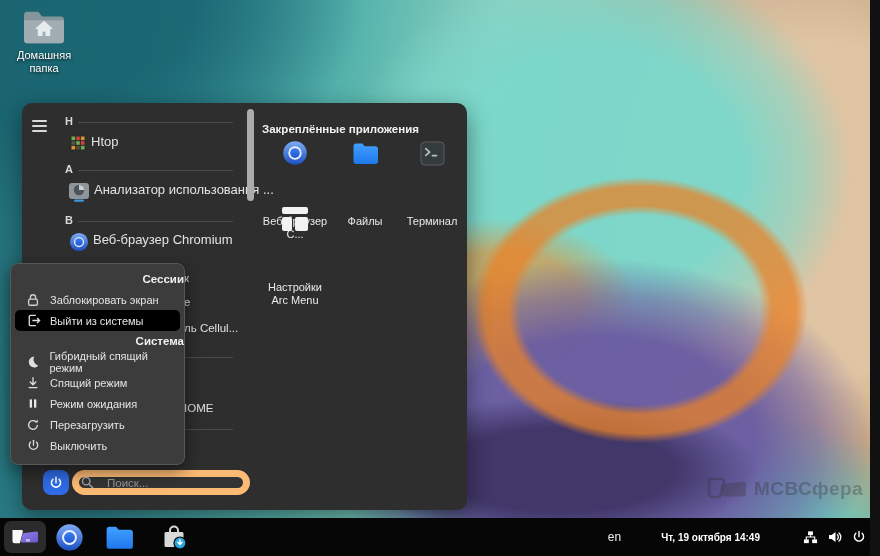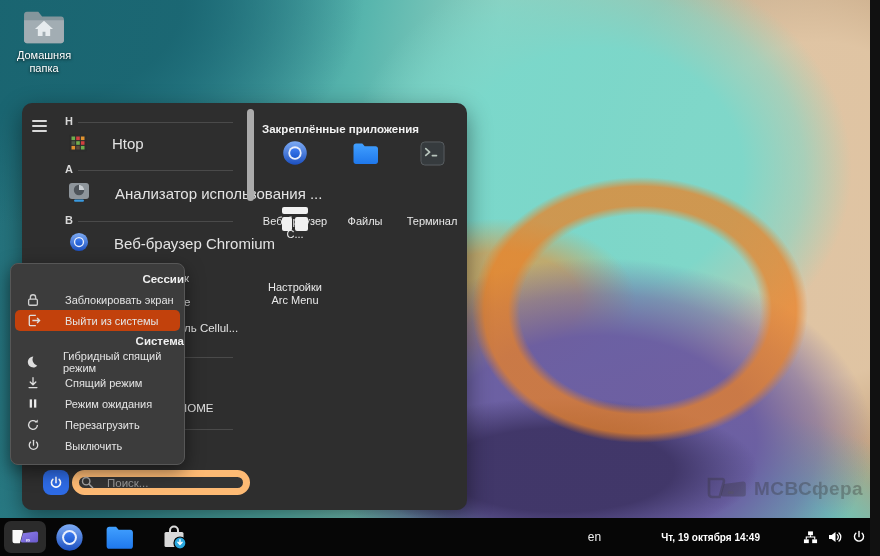--- a/index.html
+++ b/index.html
@@ -21,43 +21,43 @@
   .desk-icon .lbl{margin-top:3px;font-size:11px;line-height:13px;color:#fff;text-align:center;text-shadow:0 1px 3px rgba(0,0,0,.8);}
   
   .watermark{position:absolute;left:704px;top:474px;display:flex;align-items:center;gap:4px;}
   .watermark .wm-text{font-size:19px;font-weight:600;color:rgba(50,50,50,.33);letter-spacing:.5px;}
   
   .menu-panel{position:absolute;left:22px;top:103px;width:445px;height:407px;background:#2e2e2e;border-radius:10px;box-shadow:0 8px 24px rgba(0,0,0,.45);z-index:10;}
   .hamburger{position:absolute;left:10px;top:14px;width:20px;height:18px;display:flex;flex-direction:column;justify-content:center;gap:3px;cursor:pointer;}
   .hamburger i{display:block;width:15px;height:2px;background:#d9d9d9;border-radius:1px;}
   .letter{position:absolute;color:#d8d8d8;font-weight:bold;font-size:11px;}
   .divider{position:absolute;height:1px;background:#4a4a4a;}
-  .app-row{position:absolute;display:flex;align-items:flex-end;gap:25px;color:#e3e3e3;font-size:15px;white-space:nowrap;cursor:pointer;}
+  .app-row{position:absolute;display:flex;align-items:flex-start;gap:4px;color:#e3e3e3;font-size:13px;white-space:nowrap;cursor:pointer;}
   .frag{position:absolute;color:#e3e3e3;font-size:11.5px;white-space:nowrap;cursor:pointer;}
   .scroll-thumb{position:absolute;left:225px;top:6px;width:7px;height:92px;background:#ababab;border-radius:4px;cursor:pointer;}
   .pinned-header{position:absolute;left:240px;top:20px;font-size:11.5px;font-weight:bold;color:#f2f2f2;}
   .pin-cell{position:absolute;width:70px;display:flex;flex-direction:column;align-items:center;text-align:center;color:#e9e9e9;font-size:11px;line-height:13px;cursor:pointer;gap:44px;}
   .pin-cell .pic{height:28px;display:flex;align-items:center;justify-content:center;margin-bottom:4px;}
   .power-btn{position:absolute;left:21px;top:367px;width:26px;height:25px;border-radius:8px;background:#2e6be5;display:flex;align-items:center;justify-content:center;cursor:pointer;border:none;}
   .search-wrap{position:absolute;left:50px;top:367px;width:178px;height:25px;}
   .search-input{width:100%;height:100%;background:#343434;border:7px solid #fdba74;border-radius:13px;color:#ddd;font-size:11.5px;padding:0 10px 0 28px;outline:none;}
   .search-input::placeholder{color:#979797;}
   .search-glass{position:absolute;left:9px;top:6px;pointer-events:none;}
   
   .submenu{position:absolute;left:10px;top:263px;width:175px;height:202px;background:#3c3c3c;border:1px solid #575757;border-radius:8px;box-shadow:0 6px 18px rgba(0,0,0,.5);z-index:20;padding-top:5px;}
   .sm-header{height:20px;line-height:20px;padding-left:16px;font-weight:bold;font-size:11.5px;color:#f0f0f0;text-align:right;}
-  .sm-item{height:21px;display:flex;align-items:center;gap:24px;padding-left:10px;font-size:11px;color:#e4e4e4;margin:0 4px;border-radius:5px;cursor:pointer;}
-  .sm-item.hl{background:#c2410c;}
+  .sm-item{height:21px;display:flex;align-items:center;gap:9px;padding-left:10px;font-size:11px;color:#e4e4e4;margin:0 4px;border-radius:5px;cursor:pointer;}
+  .sm-item.hl{background:#000000;}
   .sm-item .ic{width:16px;display:flex;justify-content:center;}
   
   .taskbar{position:absolute;left:0;top:518px;width:880px;height:38px;background:#060606;display:flex;align-items:center;z-index:30;}
   .tb-active{margin-left:4px;width:42px;height:32px;background:#2b2b2b;border-radius:7px;display:flex;align-items:center;justify-content:center;cursor:pointer;}
   .tb-btn{display:flex;align-items:center;justify-content:center;cursor:pointer;background:none;border:none;padding:0;}
   .tb-right{margin-left:auto;display:flex;align-items:center;padding-right:14px;}
-  .tb-lang{color:#eee;font-size:12px;margin-right:60px;cursor:pointer;}
+  .tb-lang{color:#eee;font-size:12px;margin-right:40px;cursor:pointer;}
   .tb-clock{color:#fff;font-size:10px;font-weight:bold;margin-right:34px;cursor:pointer;white-space:nowrap;}
   .tb-ic{margin-left:9px;cursor:pointer;display:flex;align-items:center;}
 </style>
 </head>
 <body>
 
 <svg width="0" height="0" style="position:absolute" aria-hidden="true">
   <defs>
     <linearGradient id="gChrome" x1="0" y1="0" x2="0" y2="1">
       <stop offset="0" stop-color="#7dabf4"></stop>

